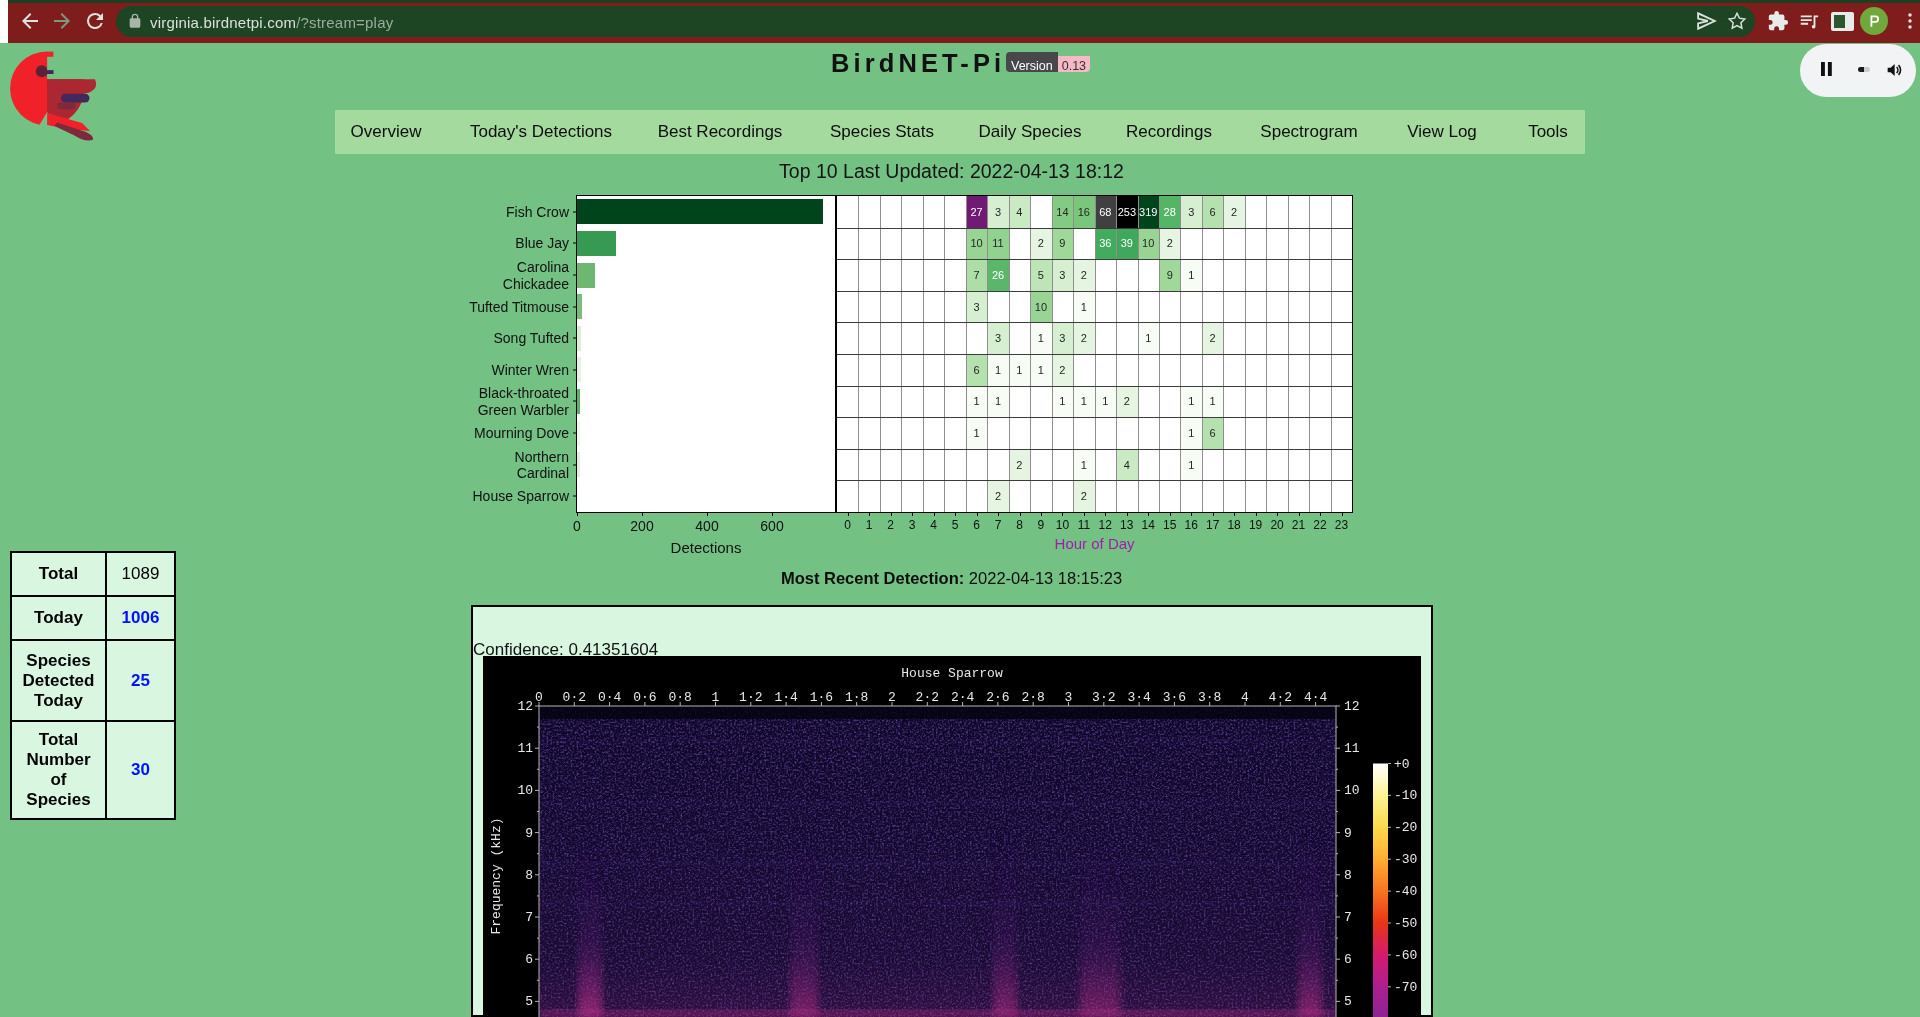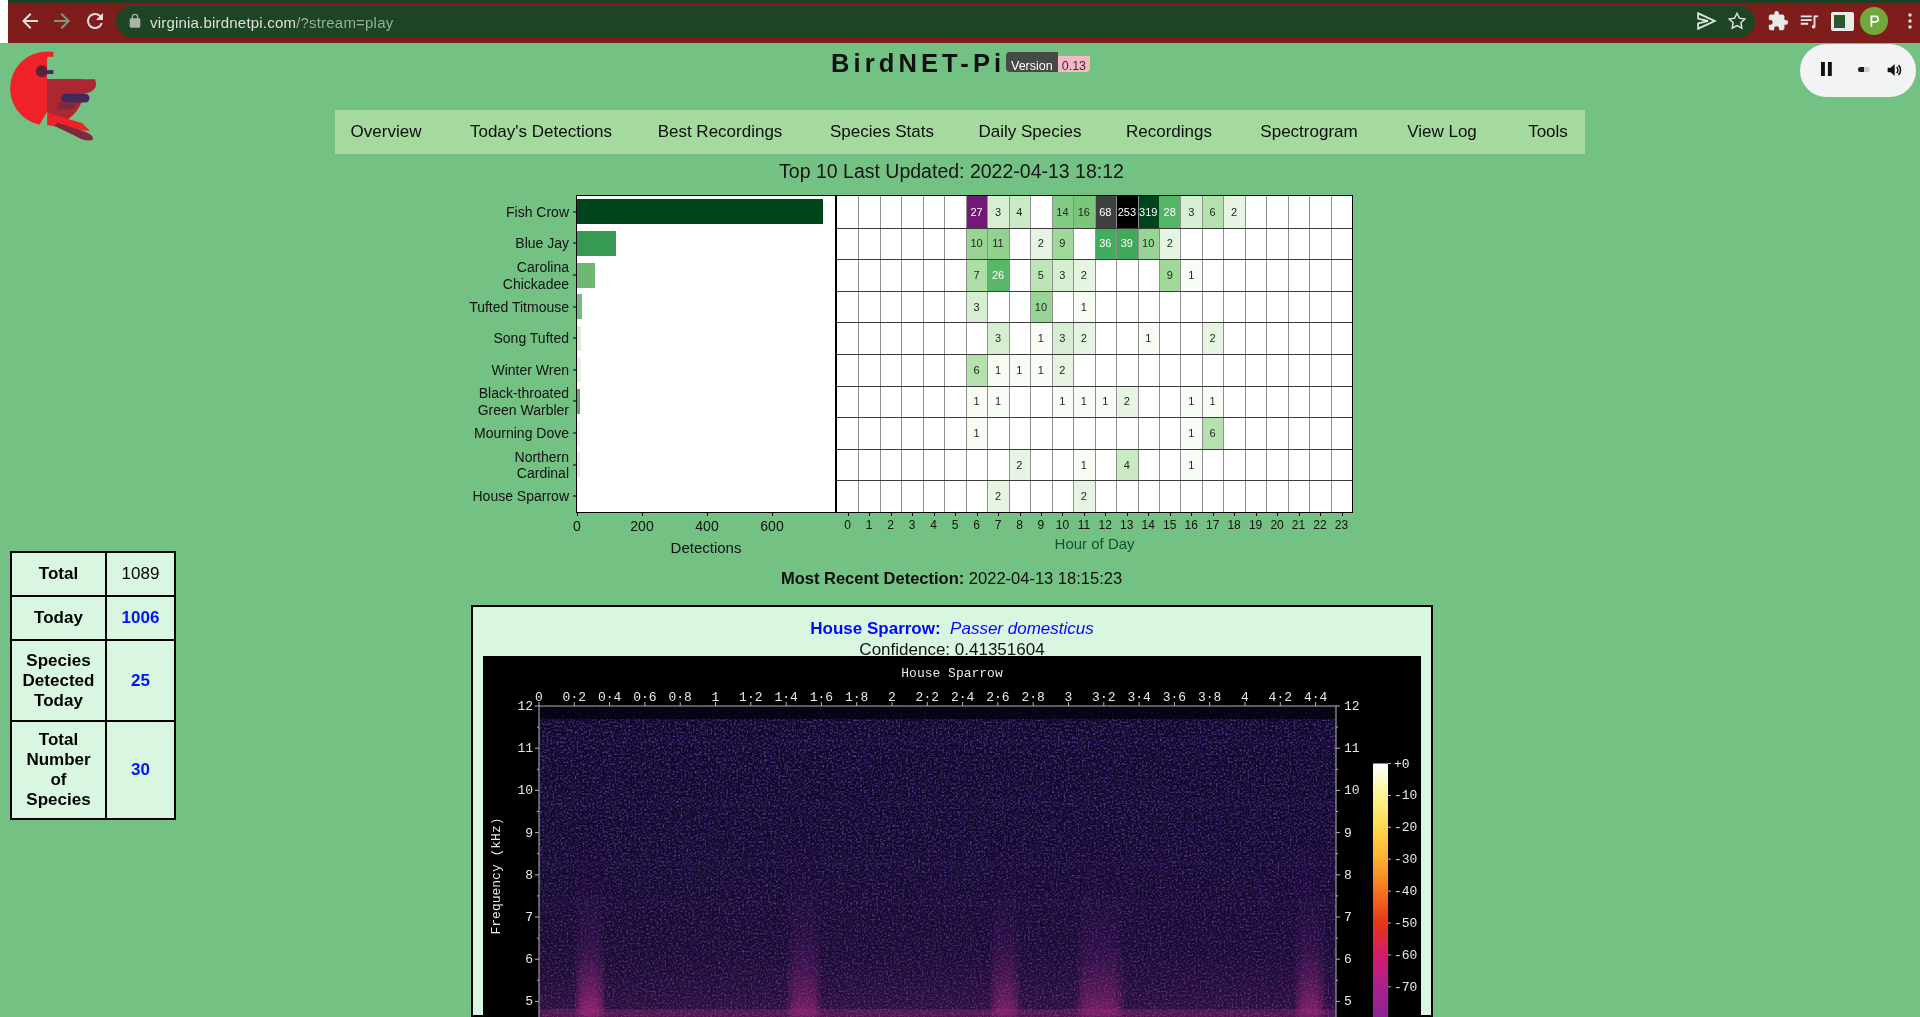--- a/index.html
+++ b/index.html
@@ -23,31 +23,31 @@
 #hm{position:absolute;left:837.0px;top:196.0px;width:515.2px;height:316.0px;background:#fff;border:1px solid #000;box-sizing:content-box;margin-left:-1px;margin-top:-1px}
 .hc{position:absolute;width:21.47px;height:31.60px;font-size:11px;display:flex;align-items:center;justify-content:center}
 .gv{position:absolute;top:0;width:1px;height:100%;background:#8f8f8f}
 .gh{position:absolute;left:0;height:1px;width:100%;background:#3c3c3c}
 .ylab{position:absolute;right:1351px;transform:translateY(-50%);font-size:14px;color:#111;text-align:right;line-height:16.5px;white-space:nowrap}
 .tickm{position:absolute;width:1px;height:4px;background:#000}
 .ytickm{position:absolute;width:4px;height:1px;background:#000;transform:translateY(-0.5px)}
 .xlab{position:absolute;transform:translateX(-50%);font-size:14px;color:#111}
 .hlab{position:absolute;transform:translateX(-50%);font-size:12px;color:#111}
 #detlab{position:absolute;left:706px;top:539px;font-size:15px;color:#111;transform:translateX(-50%)}
-#hodlab{position:absolute;left:1094.6px;top:535px;font-size:15px;color:#14532d;transform:translateX(-50%)}
+#hodlab{position:absolute;left:1094.6px;top:535px;font-size:15px;color:#a21caf;transform:translateX(-50%)}
 #stats{position:absolute;left:10px;top:551px;border-collapse:collapse}
 #stats td{border:2px solid #000;background:#d8f6e0;text-align:center;vertical-align:middle;font-size:17px;line-height:20px;padding:0 3px}
 #stats tr.r1 td{height:44px}#stats tr.r2 td{height:44px}#stats tr.r3 td{height:61px}#stats tr.r4 td{height:81px}#stats tr.r5 td{height:98px}
 #stats td.k{font-weight:bold;width:95px;color:#000}
 #stats td.n{width:69px}
 .blue{color:#0013ff;font-weight:bold}
 #mrd{position:absolute;left:0;top:569px;width:1903px;text-align:center;font-size:16.5px;color:#0d0d0d}
 #detbox{position:absolute;left:471px;top:605px;width:962px;height:412px;background:#d8f6e0;border:2px solid #000}
 #det1{position:absolute;left:0;top:12px;width:100%;text-align:center;font-size:17px;color:#0008ff}
-#det2{position:absolute;left:0;top:33px;width:100%;text-align:center;font-size:17px;color:#111}
+#det2{position:absolute;left:0;top:33px;width:100%;font-size:17px;color:#111}
 #spectro{position:absolute;left:10px;top:49px}
 .st{font-family:"Liberation Mono",monospace;font-size:13px;fill:#e8e8e8}
 .ax{stroke:#b4b4b4;stroke-width:1}
 .axr{stroke:#b4b4b4;stroke-width:1}
 </style></head>
 <body>
 <div id="toolbar">
 <div id="topstrip"></div>
 <svg class="abs" style="left:10px;top:9px" width="24" height="24" viewBox="0 0 24 24">
       <path d="M20 11H7.8l5.6-5.6L12 4l-8 8 8 8 1.4-1.4L7.8 13H20v-2z" fill="#dfe3df"></path>
@@ -330,21 +330,20 @@
         <td class="n blue">25</td>
       </tr>
 <tr class="r5">
         <td class="k">Total<br>Number<br>of<br>Species</td>
         <td class="n blue">30</td>
       </tr>
 </tbody>
   </table>
 <div id="mrd"><b>Most Recent Detection:</b> 2022-04-13 18:15:23</div>
 <div id="detbox">
-<div id="det1"><b>House Sparrow:</b>&nbsp; <i>Passer domesticus</i></div>
 <div id="det2">Confidence: 0.41351604</div>
 <svg id="spectro" width="938" height="361" viewBox="0 0 938 361">
 <defs>
 <filter id="noise1" x="0" y="0" width="100%" height="100%">
 <feTurbulence type="fractalNoise" baseFrequency="0.5" numOctaves="3" seed="11" stitchTiles="stitch"></feTurbulence>
 <feColorMatrix type="matrix" values="0 0 0 0 0.28  0 0 0 0 0.13  0 0 0 0 0.72  1.75 0 0 0 -0.80"></feColorMatrix>
 </filter>
 <filter id="noise2" x="0" y="0" width="100%" height="100%">
 <feTurbulence type="fractalNoise" baseFrequency="1.1" numOctaves="2" seed="4" stitchTiles="stitch"></feTurbulence>
 <feColorMatrix type="matrix" values="0 0 0 0 0.72  0 0 0 0 0.12  0 0 0 0 0.50  1.0 0 0 0 -0.62"></feColorMatrix>

